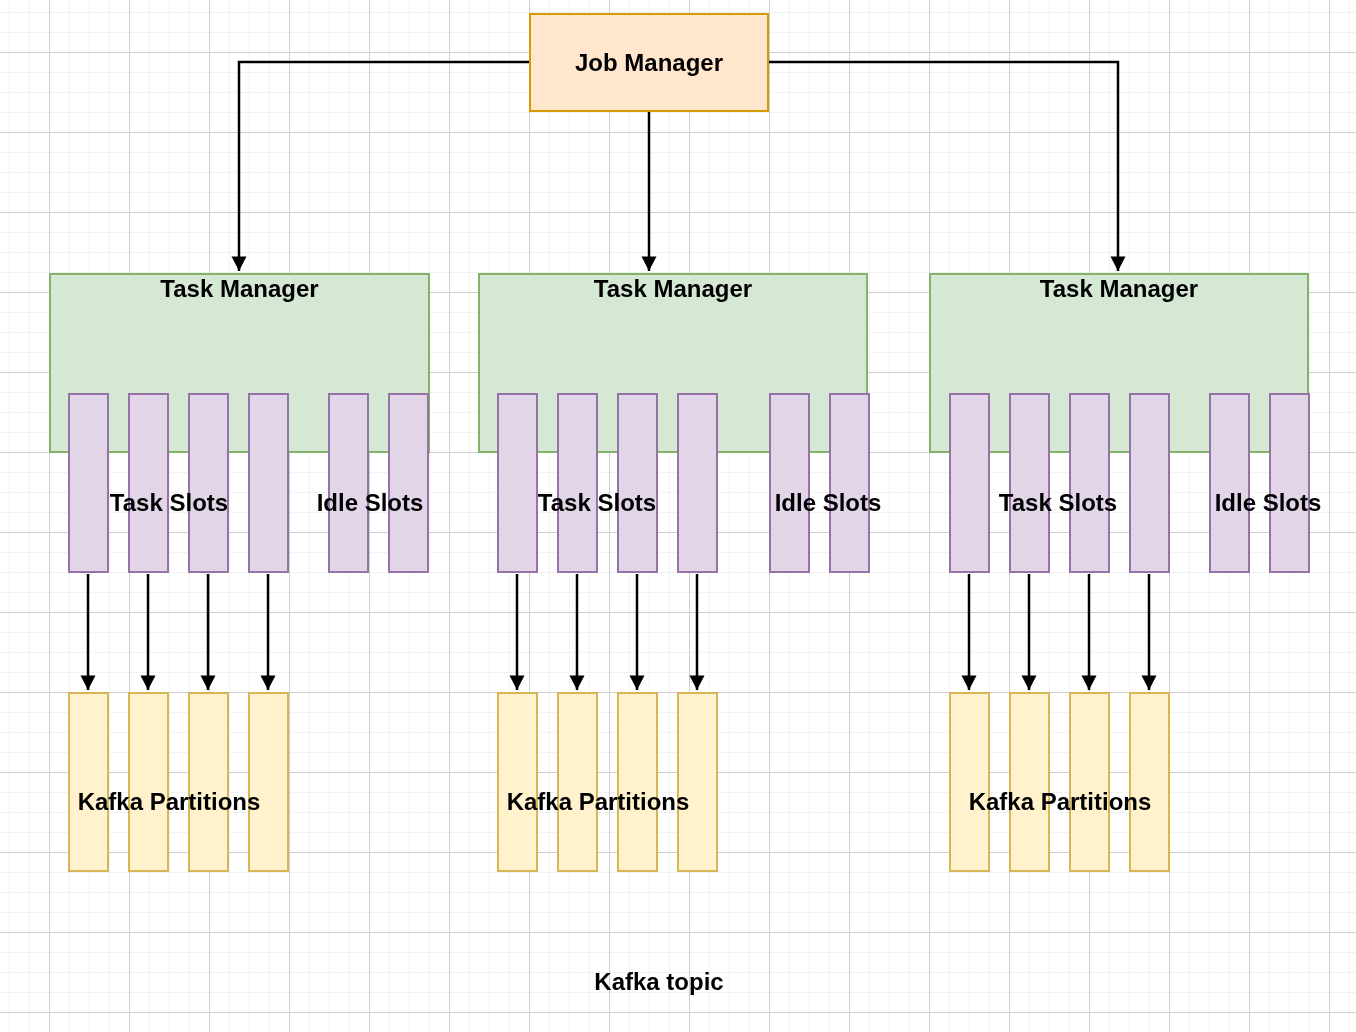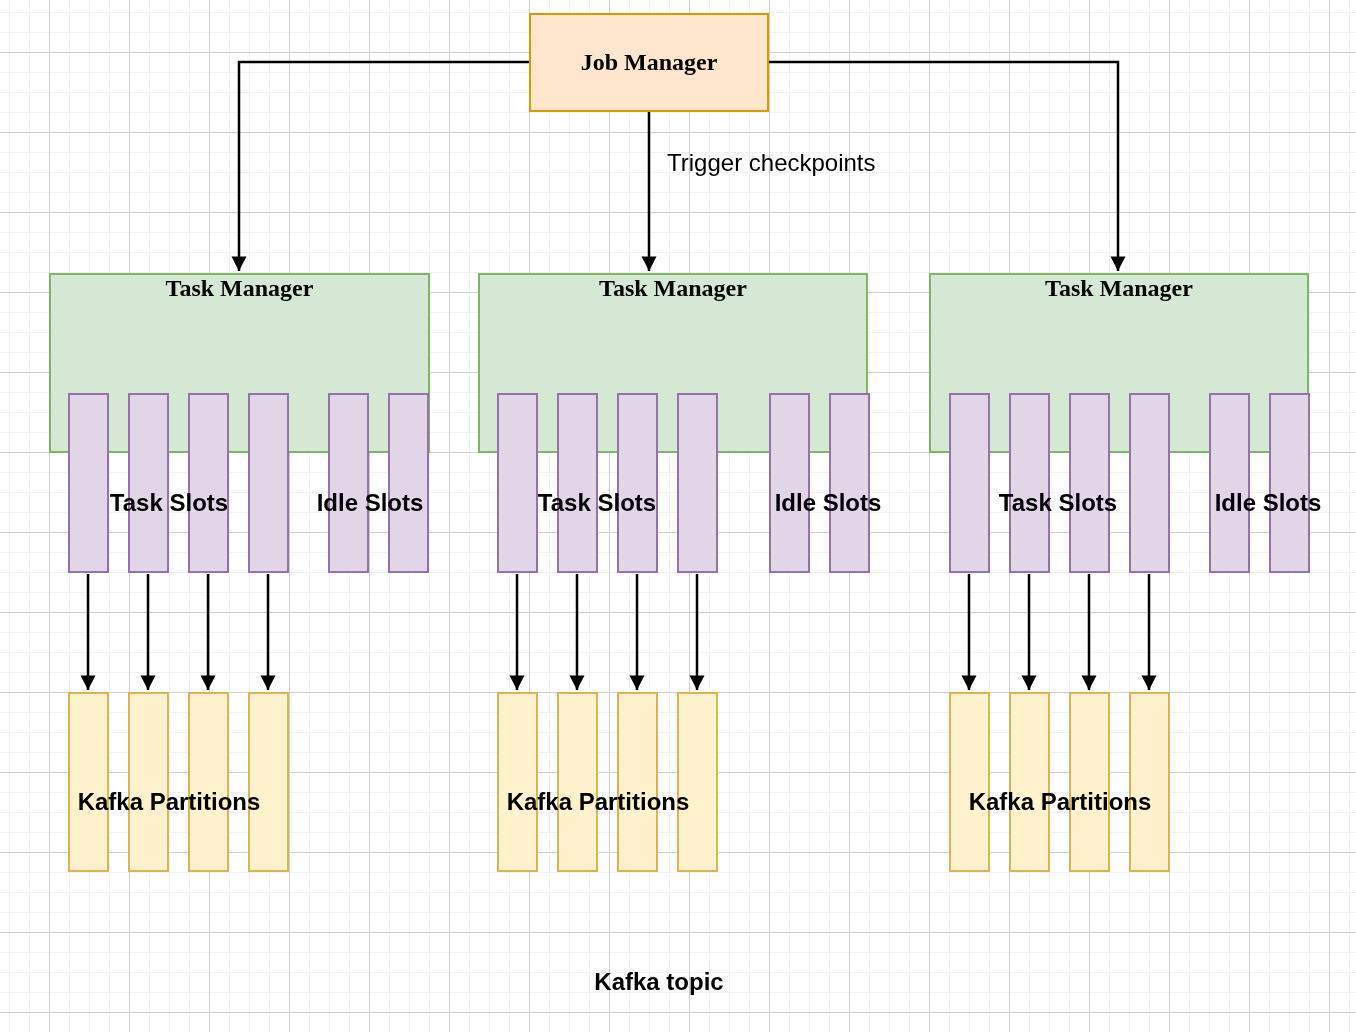--- a/index.html
+++ b/index.html
@@ -23,21 +23,20 @@
   .box {
     position: absolute;
     box-sizing: border-box;
     display: flex;
     align-items: center;
     justify-content: center;
     text-align: center;
     font-weight: 700;
     font-size: 24px;
     line-height: 1.15;
-    font-family: Liberation Serif, serif;
   }
   .jm   { background: #FFE6CC; border: 2px solid #D79B00; left: 529px; top: 13px;  width: 240px; height: 99px; }
   .tm   { background: #D5E8D4; border: 2px solid #82B366; top: 273px; height: 180px; align-items: flex-start; }
   .slot { position: absolute; box-sizing: border-box; background: #E1D5E7; border: 2px solid #9673A6; top: 393px; width: 41px; height: 180px; }
   .part { position: absolute; box-sizing: border-box; background: #FFF2CC; border: 2px solid #D6B656; top: 692px; width: 41px; height: 180px; }
   .center-label {
     position: absolute;
     transform: translate(-50%, -50%);
     font-weight: 700;
     font-size: 24px;
@@ -80,21 +79,20 @@
       <path d="M1029,574 L1029,690" marker-end="url(#ah)"></path>
       <path d="M1089,574 L1089,690" marker-end="url(#ah)"></path>
       <path d="M1149,574 L1149,690" marker-end="url(#ah)"></path>
     </g>
   </svg>
 
   <div class="box jm">
     <span>Job Manager</span>
   </div>
 
-  <div class="free-label" style="left:667px; top:149px;">Trigger checkpoints</div>
 
   <div class="box tm" style="left:49px; width:381px;">
     <span>Task Manager</span>
   </div>
   <div class="slot" style="left:68px;"></div>
   <div class="slot" style="left:128px;"></div>
   <div class="slot" style="left:188px;"></div>
   <div class="slot" style="left:248px;"></div>
   <div class="slot" style="left:328px;"></div>
   <div class="slot" style="left:388px;"></div>

